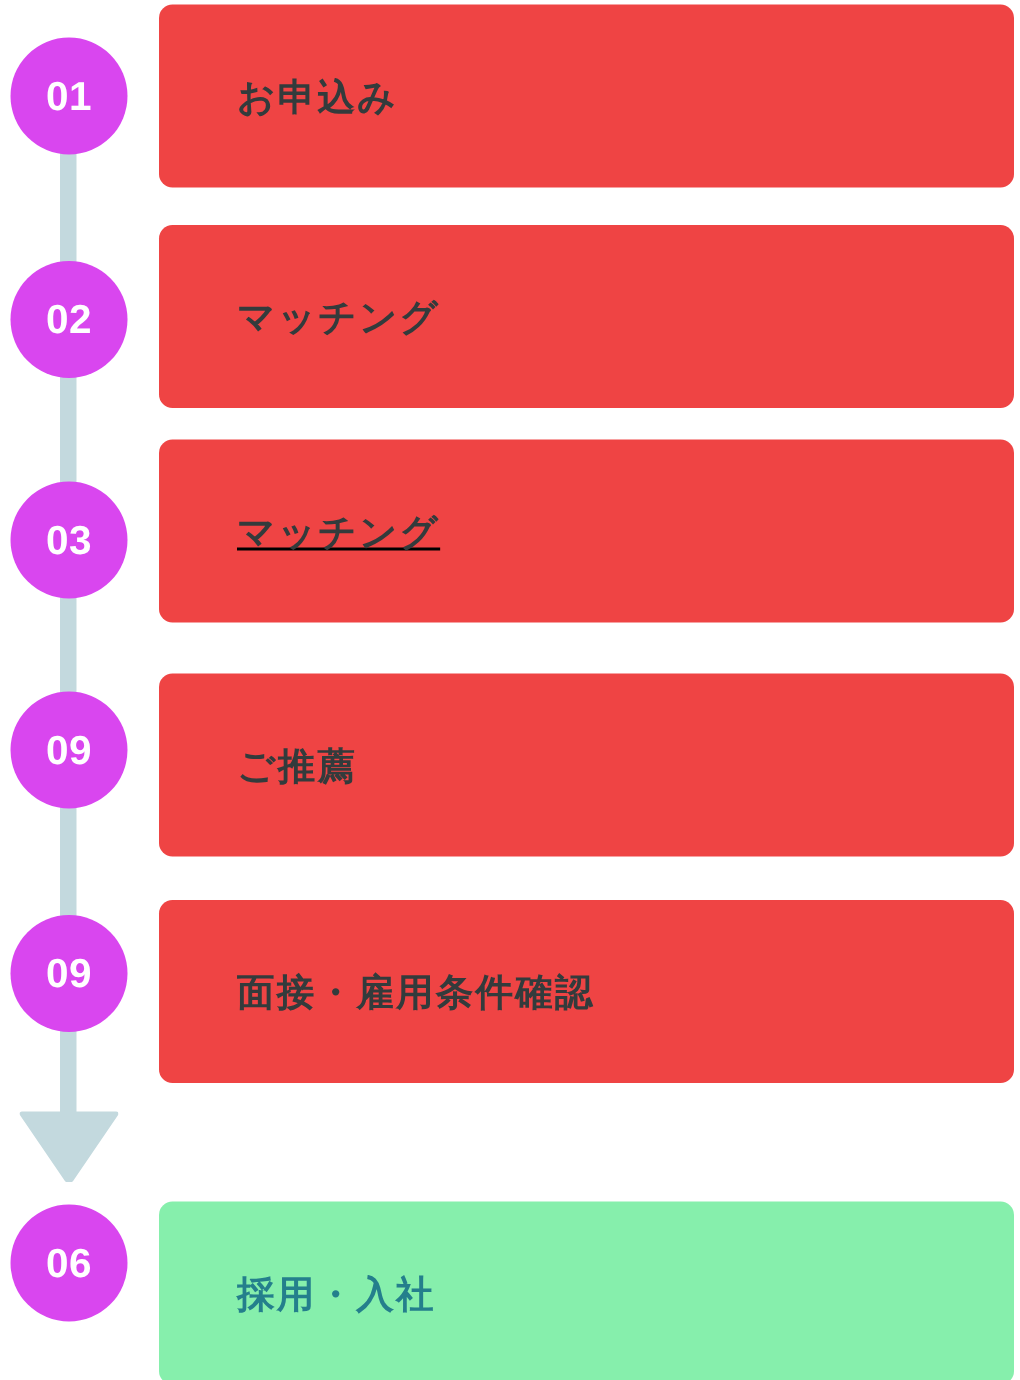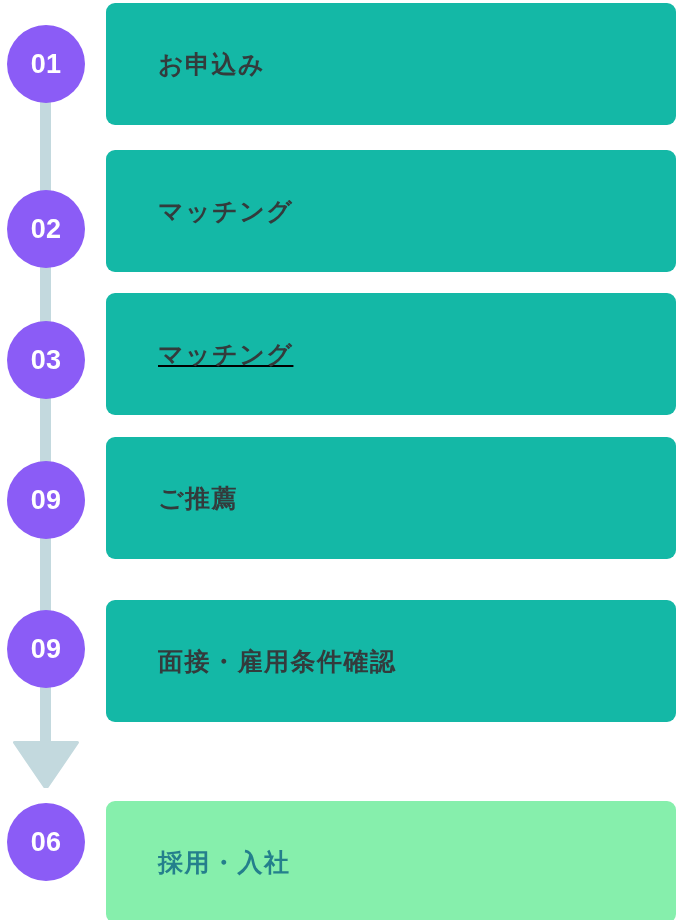--- a/index.html
+++ b/index.html
@@ -48,21 +48,21 @@
     left: 0;
     width: 680px;
   }
 
   .step-card {
     position: absolute;
     left: 106px;
     width: 570px;
     height: 122px;
     border-radius: 9px;
-    background: #14b8a6;
+    background: #ef4444;
     box-sizing: border-box;
     display: flex;
     align-items: center;
   }
   .step-card.highlight {
     background: #86efac;
     margin-top: 20px;
   }
 
   .step-label {
@@ -76,21 +76,21 @@
   .step-card.highlight .step-label {
     color: #247f8c;
   }
 
   .step-badge {
     position: absolute;
     left: 7px;
     width: 78px;
     height: 78px;
     border-radius: 50%;
-    background: #8b5cf6;
+    background: #d946ef;
     display: flex;
     align-items: center;
     justify-content: center;
   }
   .step-badge-number {
     color: #ffffff;
     font-size: 27px;
     font-weight: bold;
     letter-spacing: 0.01em;
     line-height: 1;
@@ -115,36 +115,36 @@
     </div>
     <div class="step-badge" style="top:22px;">
       <span class="step-badge-number">01</span>
     </div>
   </div>
 
   <div class="step-row" style="top:150px;">
     <div class="step-card" style="top:0px;">
       <span class="step-label">マッチング</span>
     </div>
-    <div class="step-badge" style="top:40px;">
+    <div class="step-badge" style="top:24px;">
       <span class="step-badge-number">02</span>
     </div>
   </div>
 
   <div class="step-row" style="top:293px;">
     <div class="step-card" style="top:0px;text-decoration:underline;">
       <span class="step-label">マッチング</span>
     </div>
     <div class="step-badge" style="top:28px;">
       <span class="step-badge-number">03</span>
     </div>
   </div>
 
   <div class="step-row" style="top:437px;">
-    <div class="step-card" style="top:0px;">
+    <div class="step-card" style="top:12px;">
       <span class="step-label">ご推薦</span>
     </div>
     <div class="step-badge" style="top:24px;">
       <span class="step-badge-number">09</span>
     </div>
   </div>
 
   <div class="step-row" style="top:588px;">
     <div class="step-card" style="top:12px;">
       <span class="step-label">面接・雇用条件確認</span>

